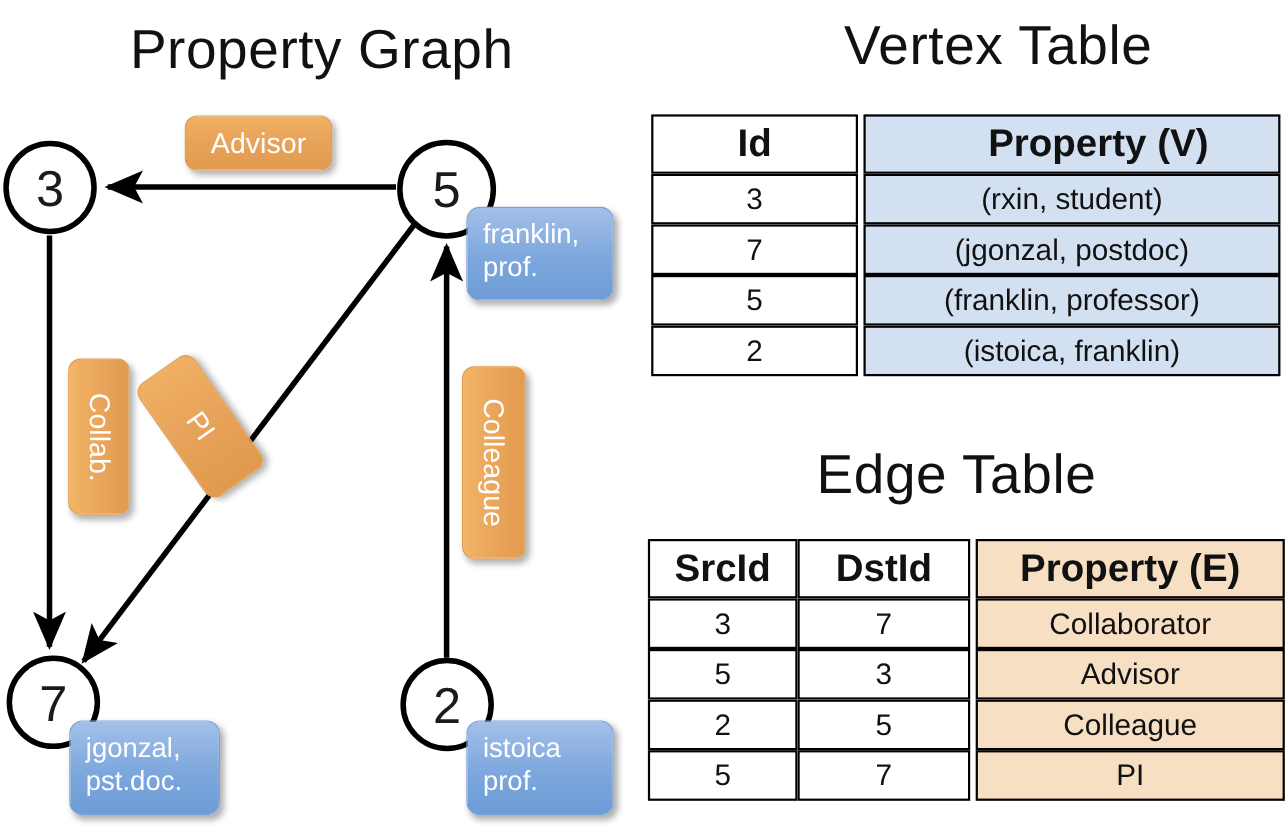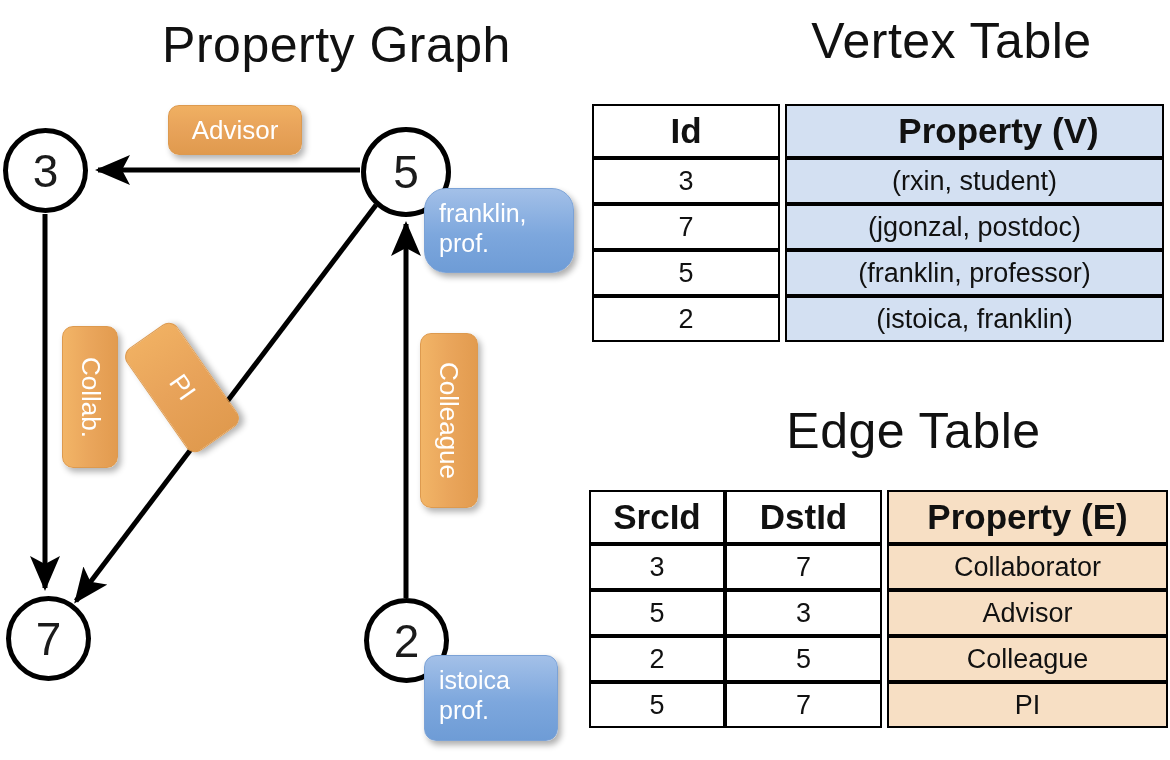--- a/index.html
+++ b/index.html
@@ -19,21 +19,20 @@
   
   .title {
     position: absolute;
     font-family: "Liberation Sans", sans-serif;
     font-weight: 300;
     font-size: 50px;
     letter-spacing: 0.5px;
     color: #111;
     white-space: nowrap;
     text-align: center;
-    margin-left: 44px;
   }
   #title-property-graph { left: 0px;   top: 16px;  width: 585px; }
   #title-vertex-table   { left: 615px; top: 12px;  width: 585px; }
   #title-edge-table     { left: 577px; top: 402px; width: 585px; }
 
   
   #graph-panel {
     position: absolute;
     left: 0; top: 0;
     width: 585px; height: 760px;
@@ -164,23 +163,27 @@
   <div class="node-circle" style="left:361px; top:127px; width:90px; height:90px;">
     <span>5</span>
   </div>
   <div class="node-circle" style="left:6px; top:596px; width:85px; height:85px;">
     <span>7</span>
   </div>
   <div class="node-circle" style="left:364px; top:598px; width:85px; height:85px;">
     <span>2</span>
   </div>
 
-  <div class="prop-box" style="left:424px; top:188px; width:150px; height:85px;border-radius:22px;">
+  <div class="prop-box" style="left:424px; top:188px; width:134px; height:85px;">
     <div>franklin,</div>
     <div>prof.</div>
+  </div>
+  <div class="prop-box" style="left:63px; top:655px; width:137px; height:86px;">
+    <div>jgonzal,</div>
+    <div>pst.doc.</div>
   </div>
   <div class="prop-box" style="left:424px; top:655px; width:134px; height:86px;">
     <div>istoica</div>
     <div>prof.</div>
   </div>
 
   <div class="edge-label" style="left:168px; top:105px; width:134px; height:50px;">
     <span>Advisor</span>
   </div>
 

